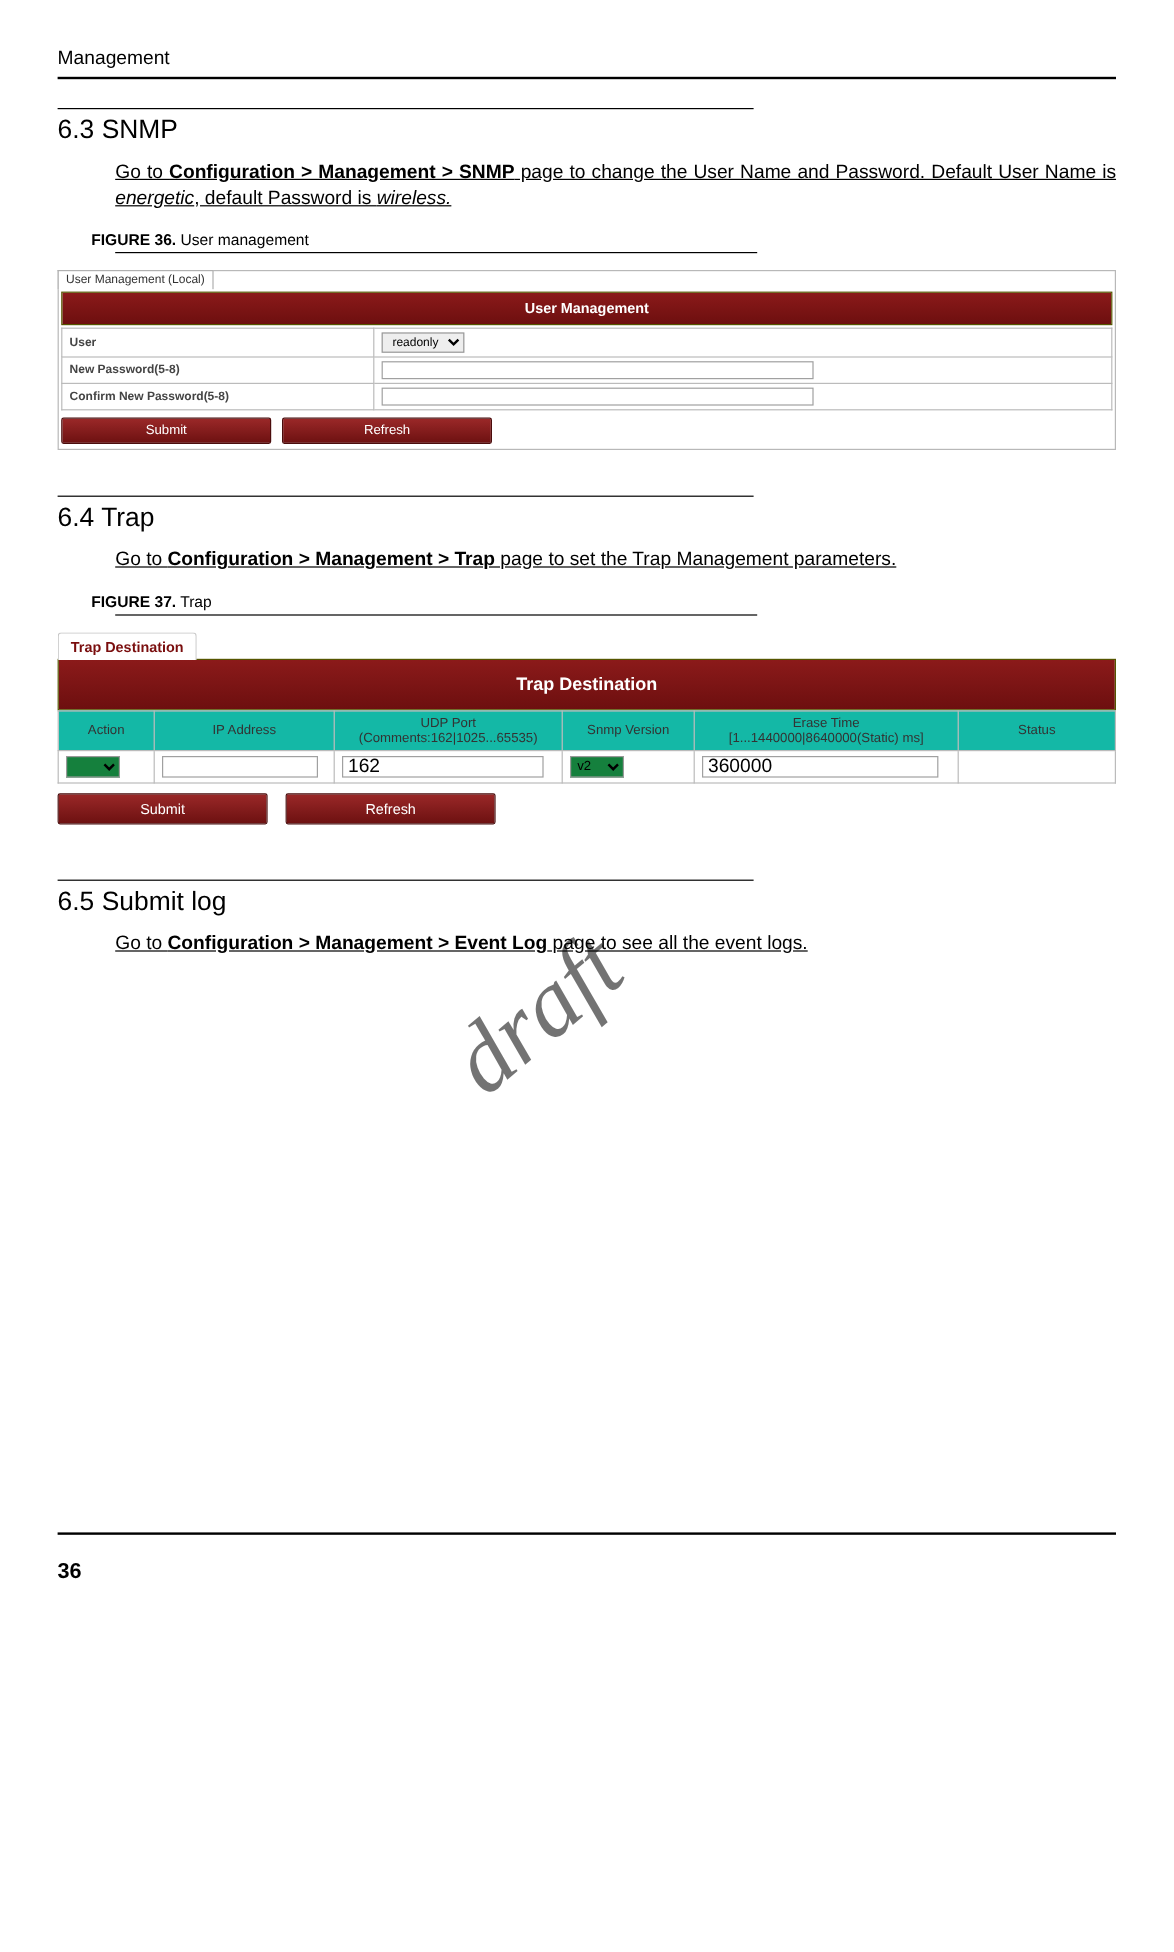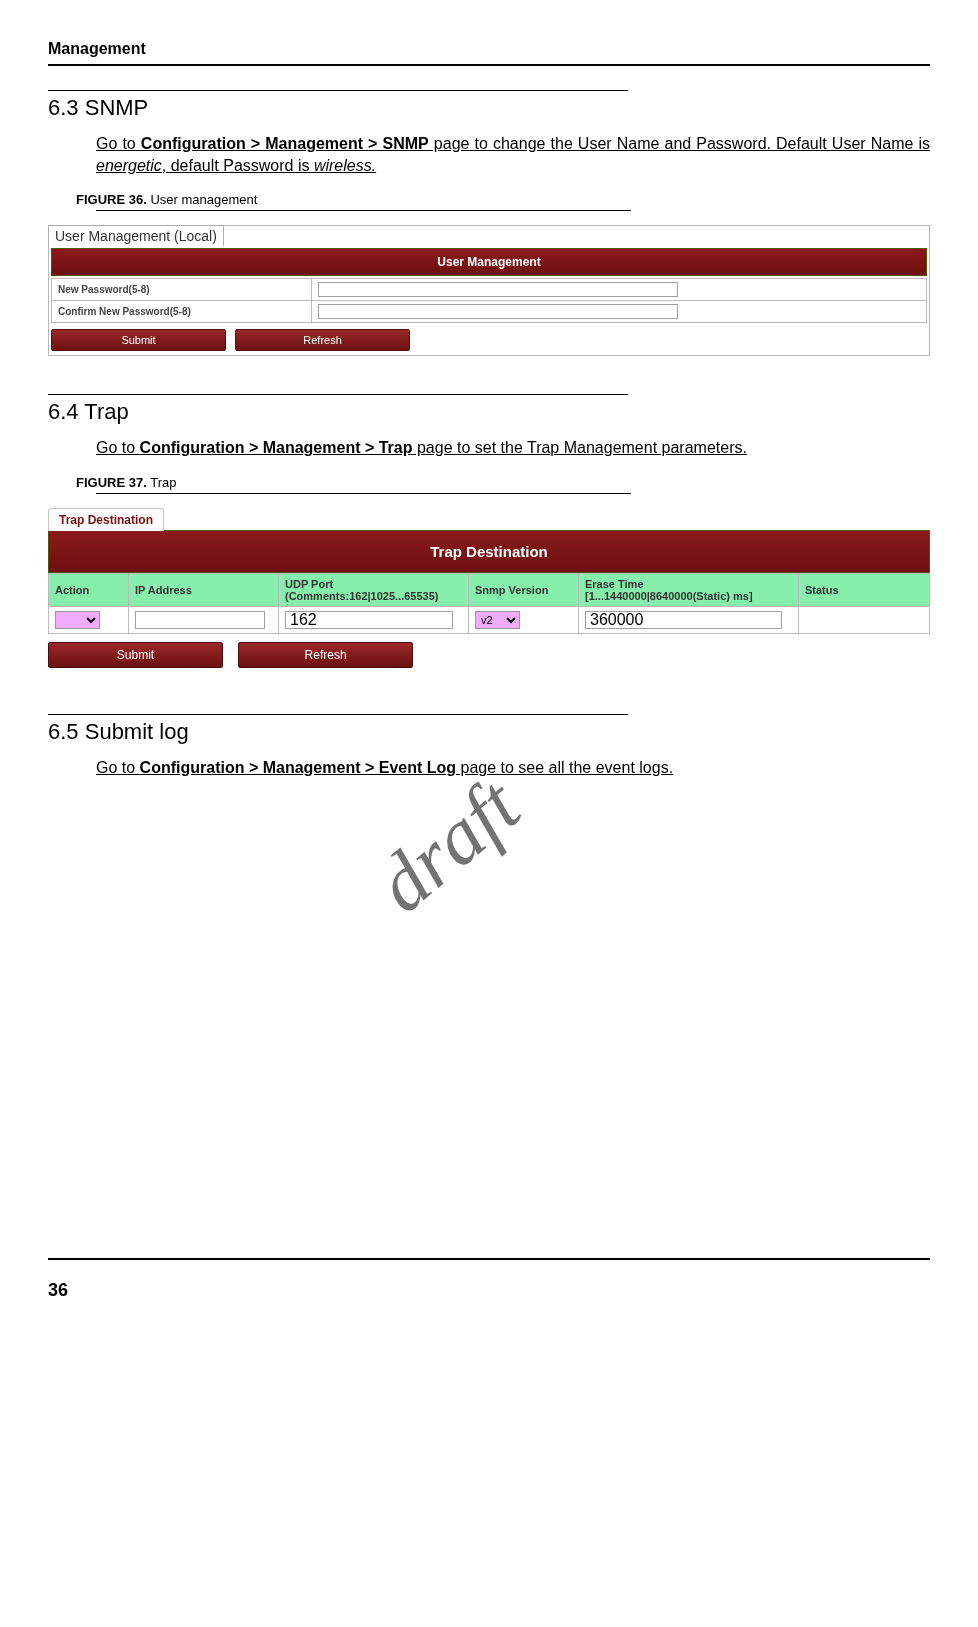--- a/index.html
+++ b/index.html
@@ -5,21 +5,21 @@
   * { box-sizing: border-box; margin: 0; padding: 0; }
   body {
     font-family: Arial, Helvetica, sans-serif;
     width: 978px;
     padding: 40px 48px 40px 48px;
     color: #000;
     font-size: 13px;
     position: relative;
   }
   .top-header {
-    font-weight: bold;
+    font-weight: normal;
     font-size: 16px;
     margin-bottom: 6px;
   }
   .top-rule {
     border: none;
     border-top: 2px solid #000;
     margin-bottom: 24px;
   }
   .section-rule-top {
     border: none;
@@ -62,21 +62,21 @@
     font-size: 11px;
     color: #333;
     margin-bottom: 38px;
   }
   .um-tab {
     display: inline-block;
     border: 1px solid #b0b0b0;
     border-bottom: none;
     background: #fff;
     padding: 2px 6px;
-    font-size: 14px;
+    font-size: 10px;
     margin: -1px 0 0 -1px;
   }
   .um-banner {
     background: linear-gradient(#8b1a1a,#6d0f0f);
     color: #fff;
     text-align: center;
     font-weight: bold;
     padding: 6px 0;
     border: 1px solid #550;
     margin: 2px 2px 0 2px;
@@ -144,22 +144,22 @@
     font-size: 15px;
     margin-top: -1px;
   }
   .trap-table { width: 100%; border-collapse: collapse; }
   .trap-table th, .trap-table td {
     border: 1px solid #bbb;
     font-size: 11px;
     padding: 4px 6px;
     text-align: left;
   }
-  .trap-table th { font-weight: bold; color:#333; background:#86efac; }
-  .trap-sel { border:1px solid #999; background:#f0abfc; font-size:11px; width:45px; padding:1px;}
+  .trap-table th { font-weight: normal; color:#333; background:#14b8a6;text-align:center; }
+  .trap-sel { border:1px solid #999; background:#15803d; font-size:11px; width:45px; padding:1px;}
   .trap-inp { border:1px solid #a0a0a0; height:18px; font-size:16px; padding:2px 4px; width: 95%; }
   .trap-btnrow { padding: 8px 0; }
   .trap-btn {
     display: inline-block;
     width: 175px;
     text-align: center;
     background: linear-gradient(#9a2828,#6d1111);
     color: #fff;
     font-size: 12px;
     padding: 5px 0;
@@ -210,20 +210,28 @@
 <div class="figure-caption">
   <span class="fignum">FIGURE 36.</span><span> User management</span>
 </div>
 <hr class="caption-rule">
 
 <div class="um-wrap">
   <span class="um-tab">User Management (Local)</span>
   <div class="um-banner">User Management</div>
   <table class="um-table">
     <tbody>
+        <tr>
+      <td>User</td>
+      <td>
+        <select class="um-select">
+          <option>readonly</option>
+        </select>
+      </td>
+    </tr>
     <tr>
       <td>New Password(5-8)</td>
       <td><input class="um-input" style=""></td>
     </tr>
     <tr>
       <td>Confirm New Password(5-8)</td>
       <td><input class="um-input" style=""></td>
     </tr>
   </tbody>
     </table>

